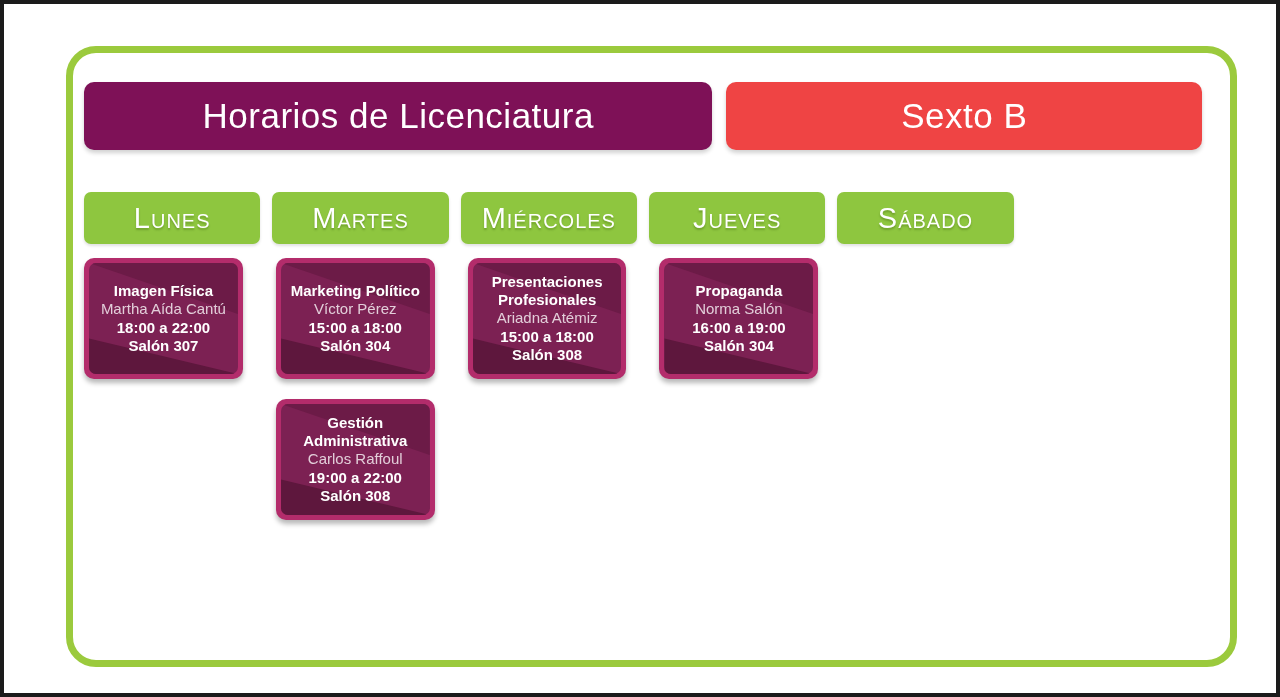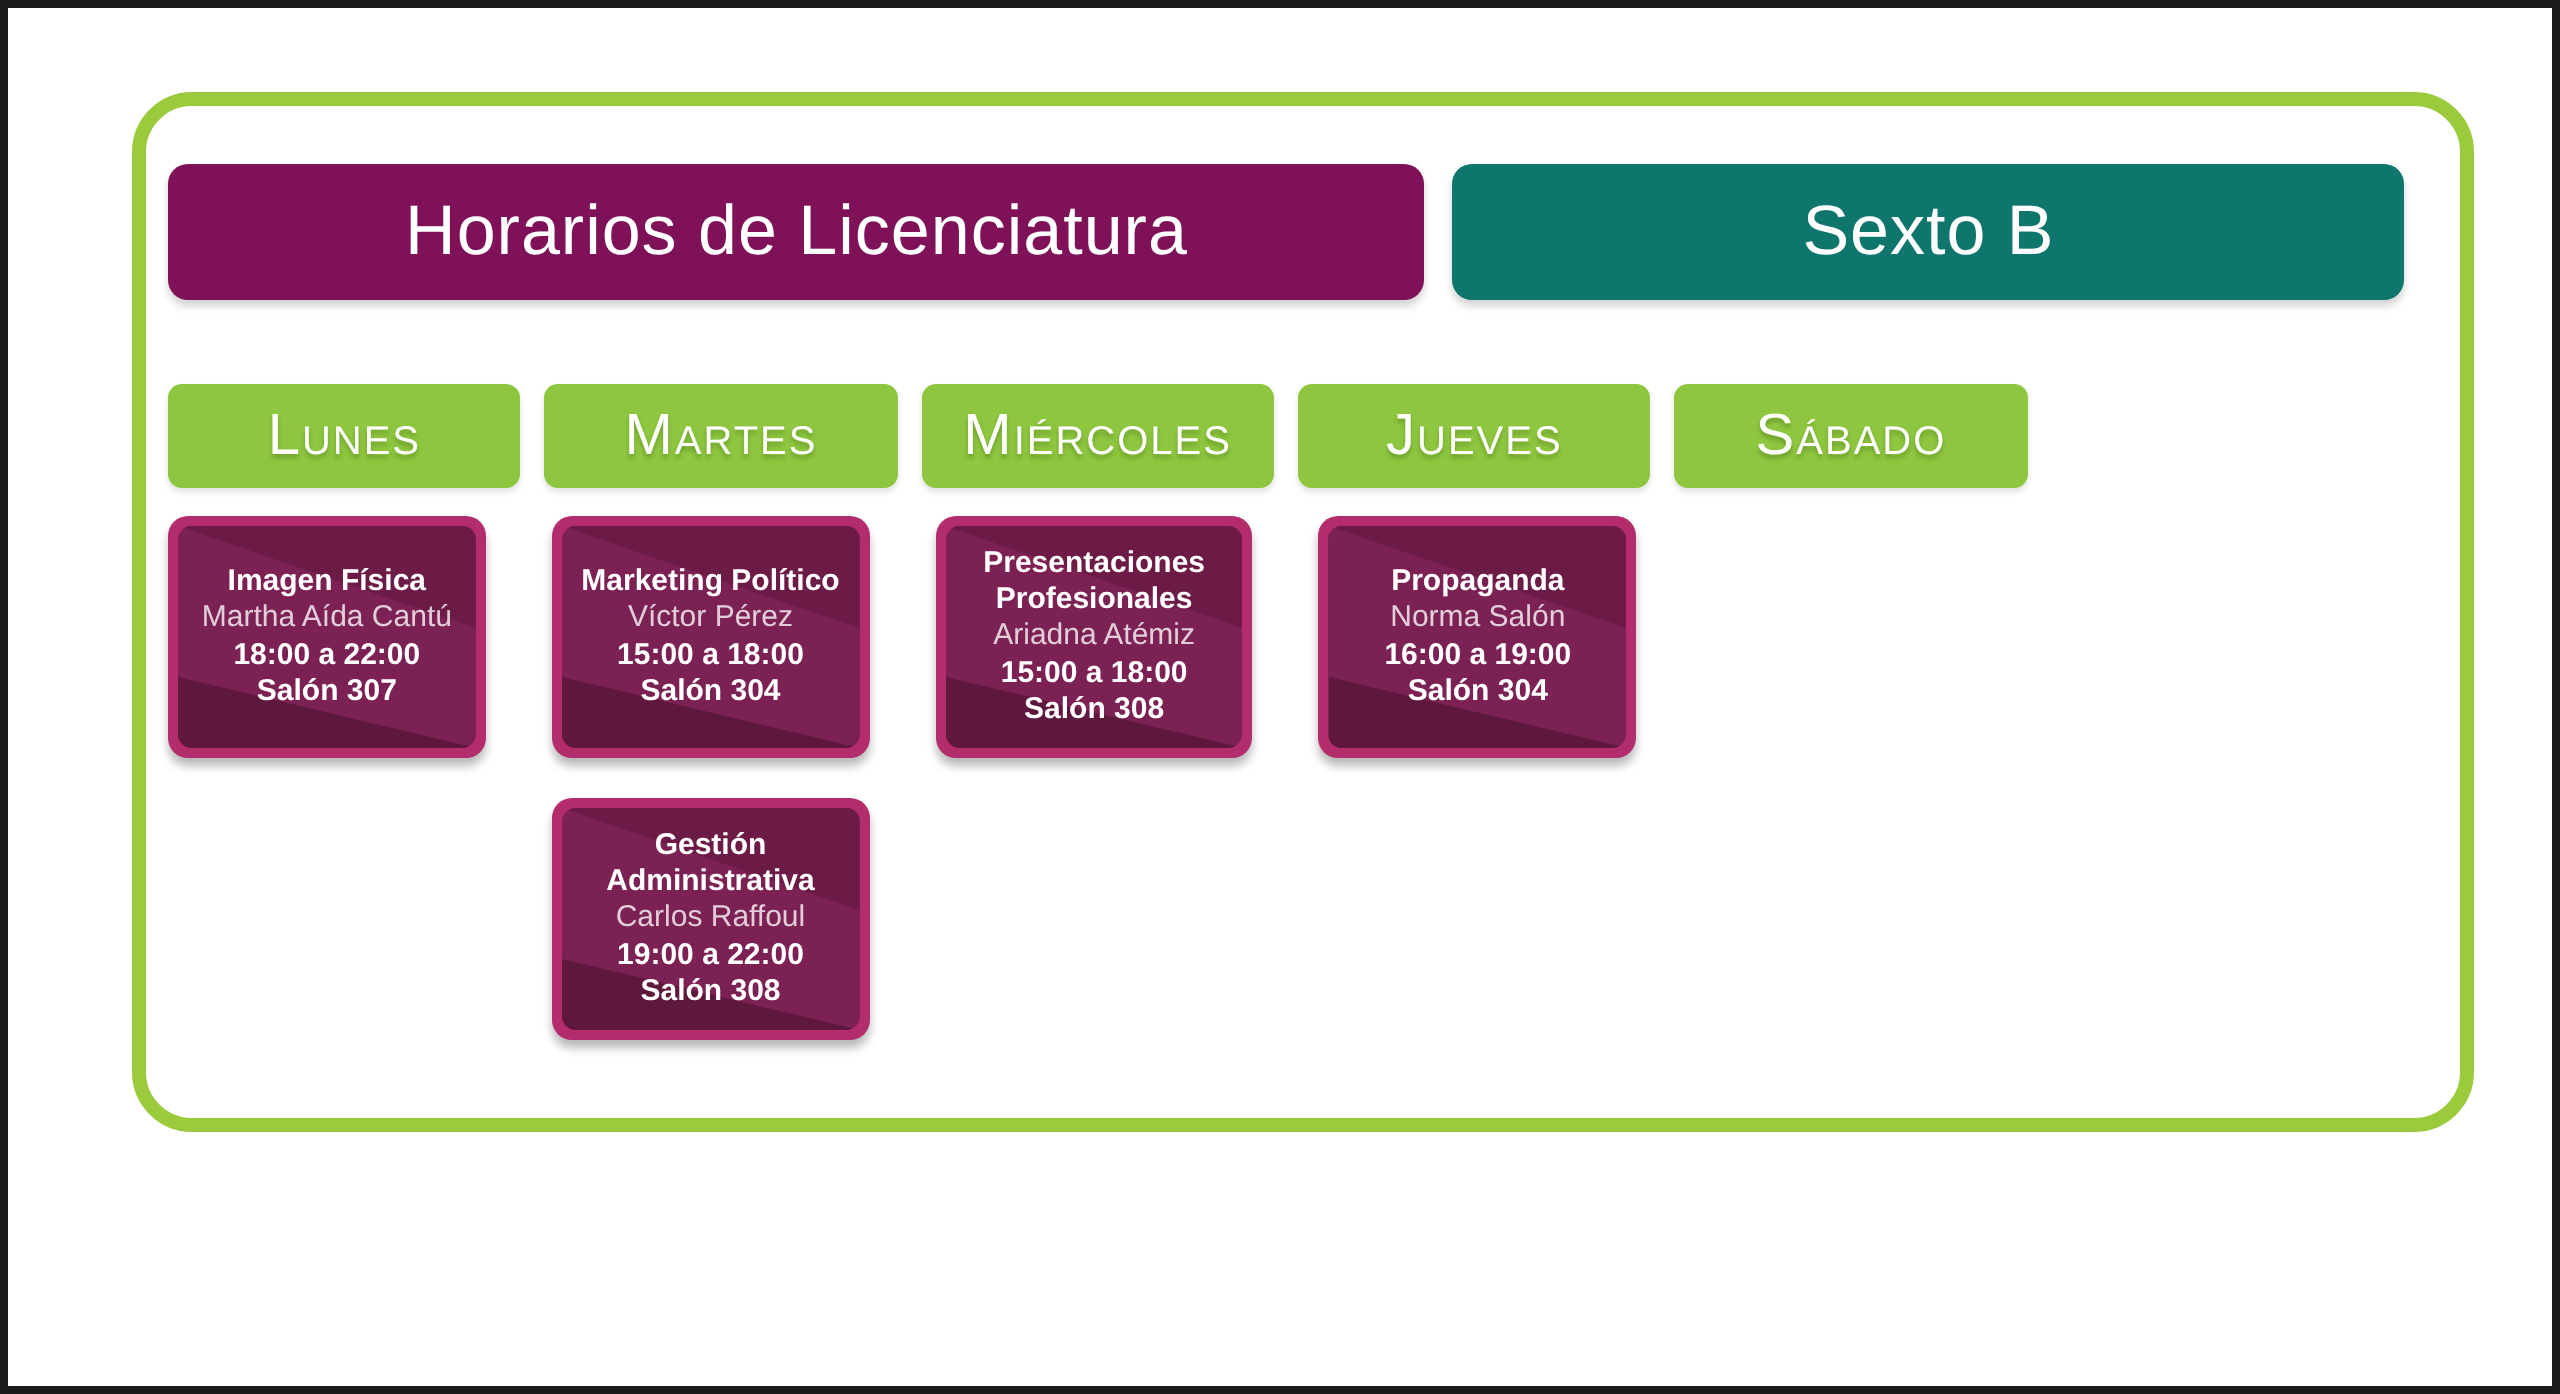--- a/index.html
+++ b/index.html
@@ -3,32 +3,32 @@
 <meta charset="utf-8">
 <style>
   html, body { margin:0; padding:0; }
   body {
     width:1280px; height:697px; box-sizing:border-box;
     border:4px solid #1b1b1b; background:#ffffff;
     position:relative; overflow:hidden;
     font-family:"Liberation Sans", sans-serif;
   }
   .board {
-    position:absolute; left:62px; top:42px; width:1171px; height:520px;
+    position:absolute; left:62px; top:42px; width:1171px; height:621px;
     box-sizing:border-box; border:7px solid #9bca3d; border-radius:30px;
     padding:29px 28px 0 11px; background:#ffffff;
   }
   .header-row { display:flex; gap:14px; height:68px; }
   .pill {
     border-radius:10px; color:#ffffff; font-size:35px;
     display:flex; align-items:center; justify-content:center;
     letter-spacing:0.5px; box-shadow:0 3px 4px rgba(0,0,0,0.18);
   }
   .title-bar { flex:637; background:#7e1157; }
-  .group-bar { flex:482; background:#0f766e; }
+  .group-bar { flex:482; background:#ef4444; }
 
   .days-row {
     margin-top:42px; height:52px;
     display:grid; grid-template-columns:repeat(6,1fr); gap:12px;
   }
   .day-header {
     background:#8ec63f; border-radius:7px; color:#ffffff;
     font-variant:small-caps; font-size:29px; font-weight:500;
     letter-spacing:1px;
     display:flex; align-items:center; justify-content:center;

